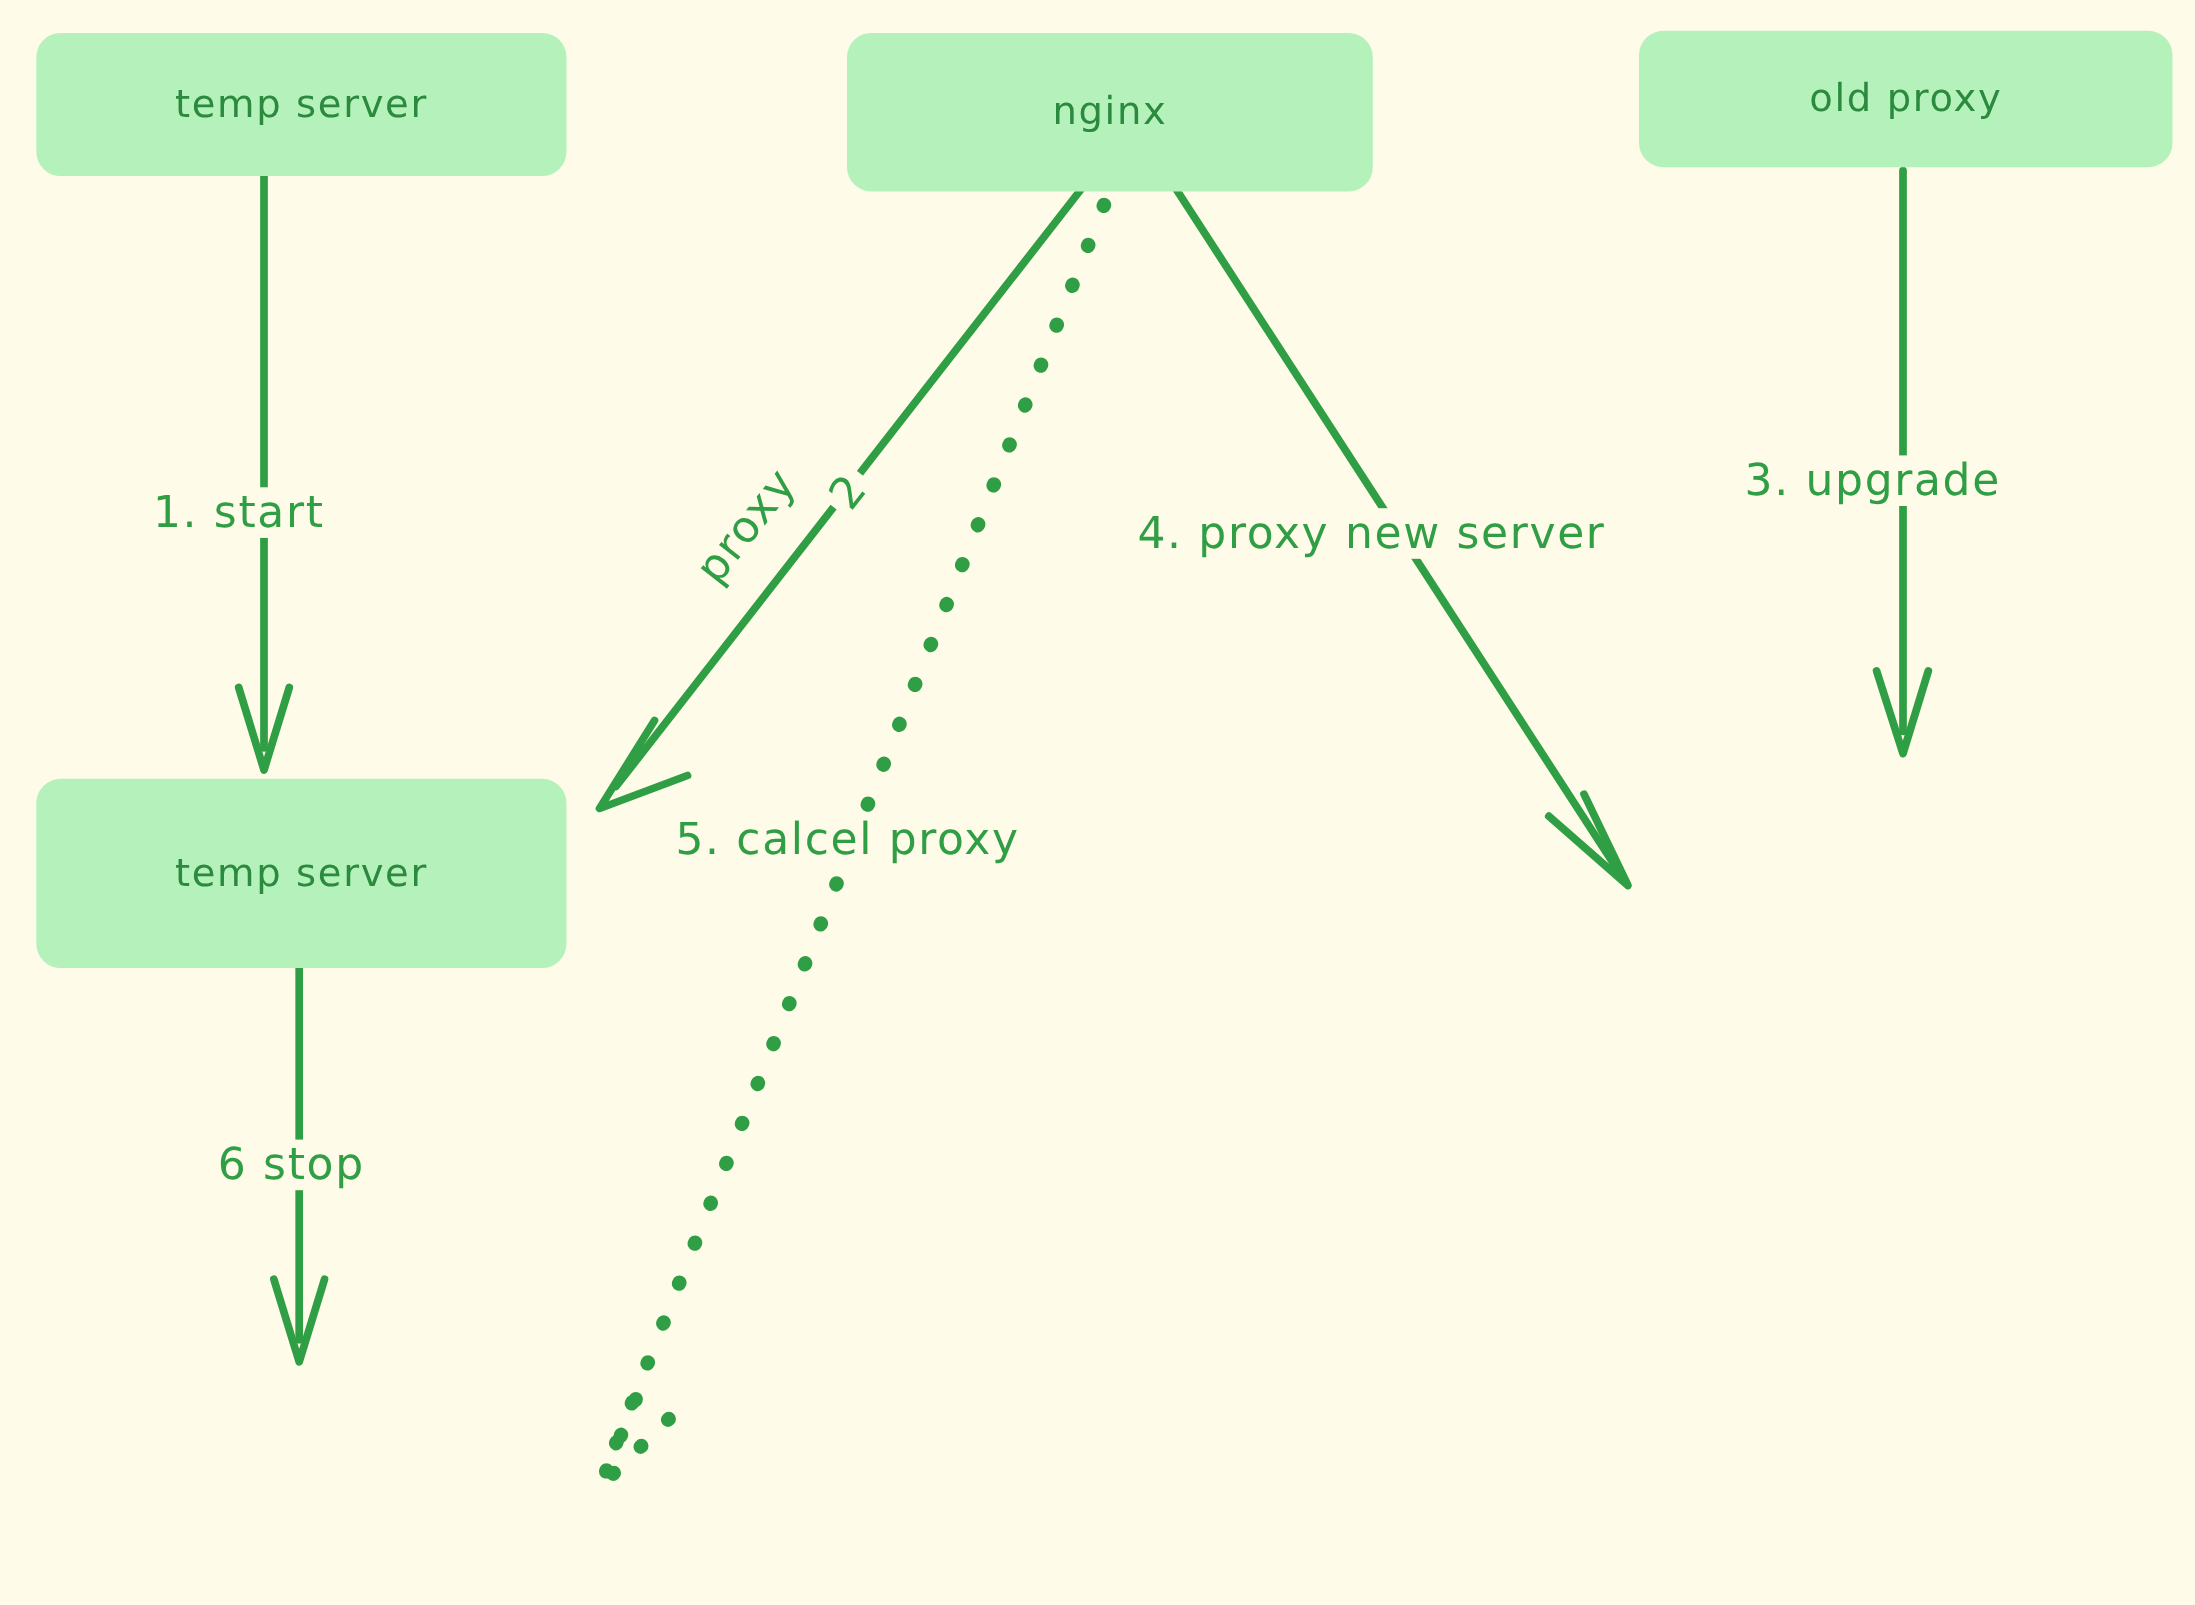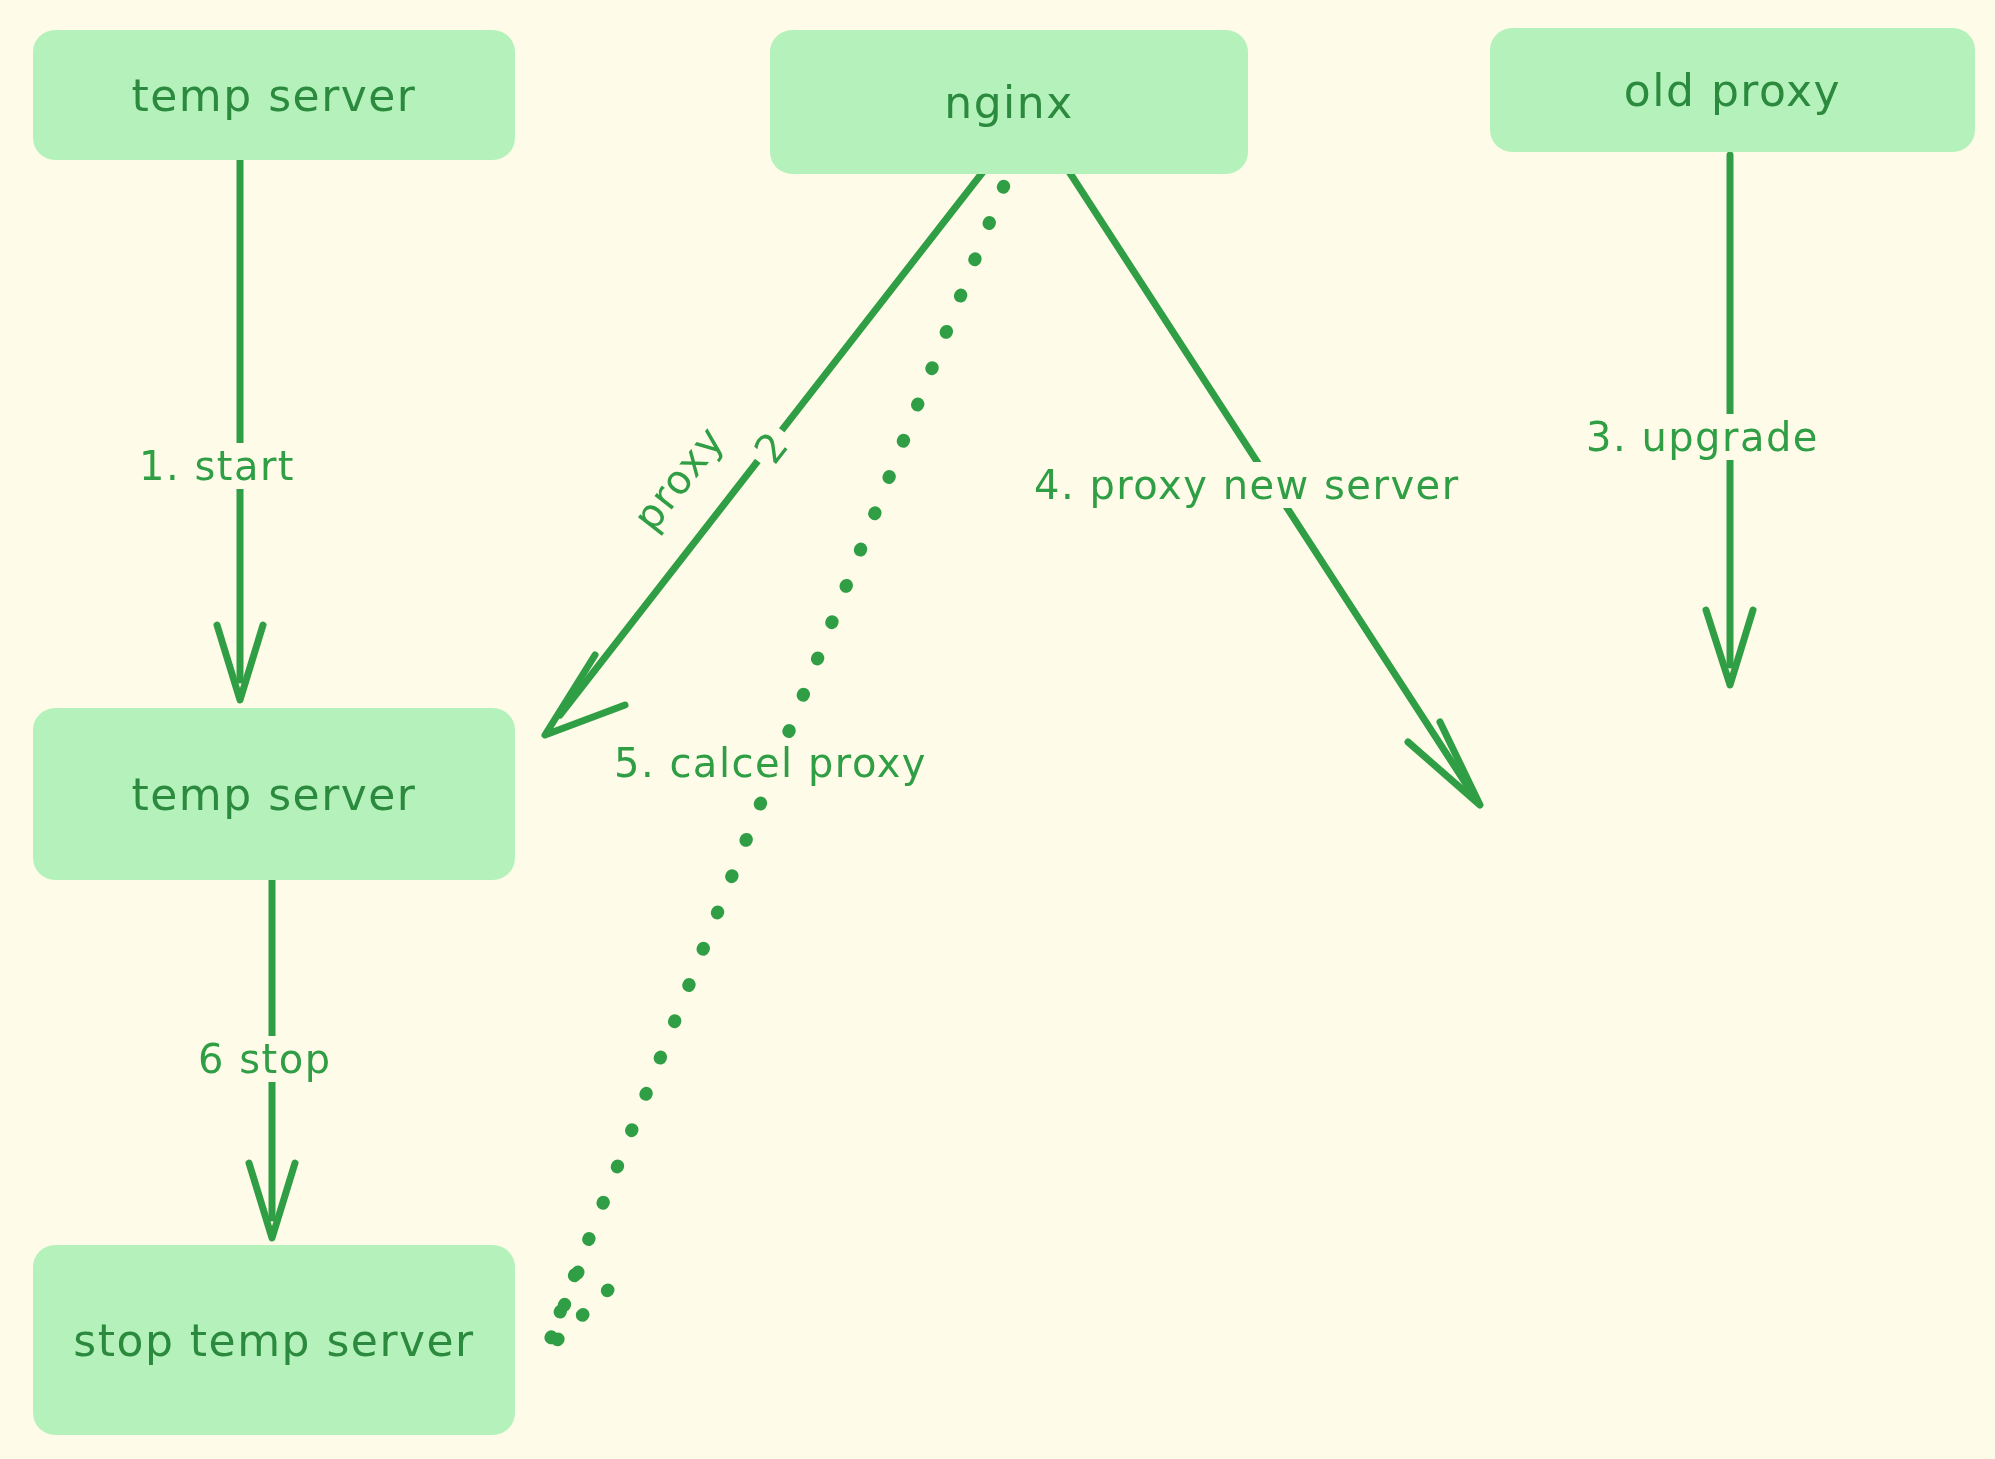--- a/index.html
+++ b/index.html
@@ -31,21 +31,21 @@
     position: absolute;
     background: #b5f2bb;
     border-radius: 22px;
     display: flex;
     align-items: center;
     justify-content: center;
     box-sizing: border-box;
   }
   .node-label {
     color: #2b8a3e;
-    font-size: 44px;
+    font-size: 35px;
     font-family: "DejaVu Sans", sans-serif;
     letter-spacing: 1.5px;
     white-space: nowrap;
     font-weight: 400;
   }
   .edge-label {
     position: absolute;
     color: #2f9e44;
     font-size: 40px;
     font-family: "DejaVu Sans", sans-serif;
@@ -113,23 +113,20 @@
 
   <div class="node" style="left:1490px; top:28px; width:485px; height:124px;">
     <span class="node-label">old proxy</span>
   </div>
 
   <div class="node" style="left:33px; top:708px; width:482px; height:172px;">
     <span class="node-label">temp server</span>
   </div>
 
 
-  <div class="node" style="left:33px; top:1245px; width:482px; height:190px;">
-    <span class="node-label">stop temp server</span>
-  </div>
 
   <div class="edge-label" style="left:133px; top:416px;margin-top:27px;">1. start</div>
 
   <div class="edge-label rot-label" style="left:752px; top:424px; transform: rotate(-52deg);">2</div>
   <div class="edge-label rot-label" style="left:613px; top:455px; transform: rotate(-52deg);">proxy</div>
 
   <div class="edge-label" style="left:1580px; top:414px;">3. upgrade</div>
 
   <div class="edge-label" style="left:1028px; top:462px;">4. proxy new server</div>
 

